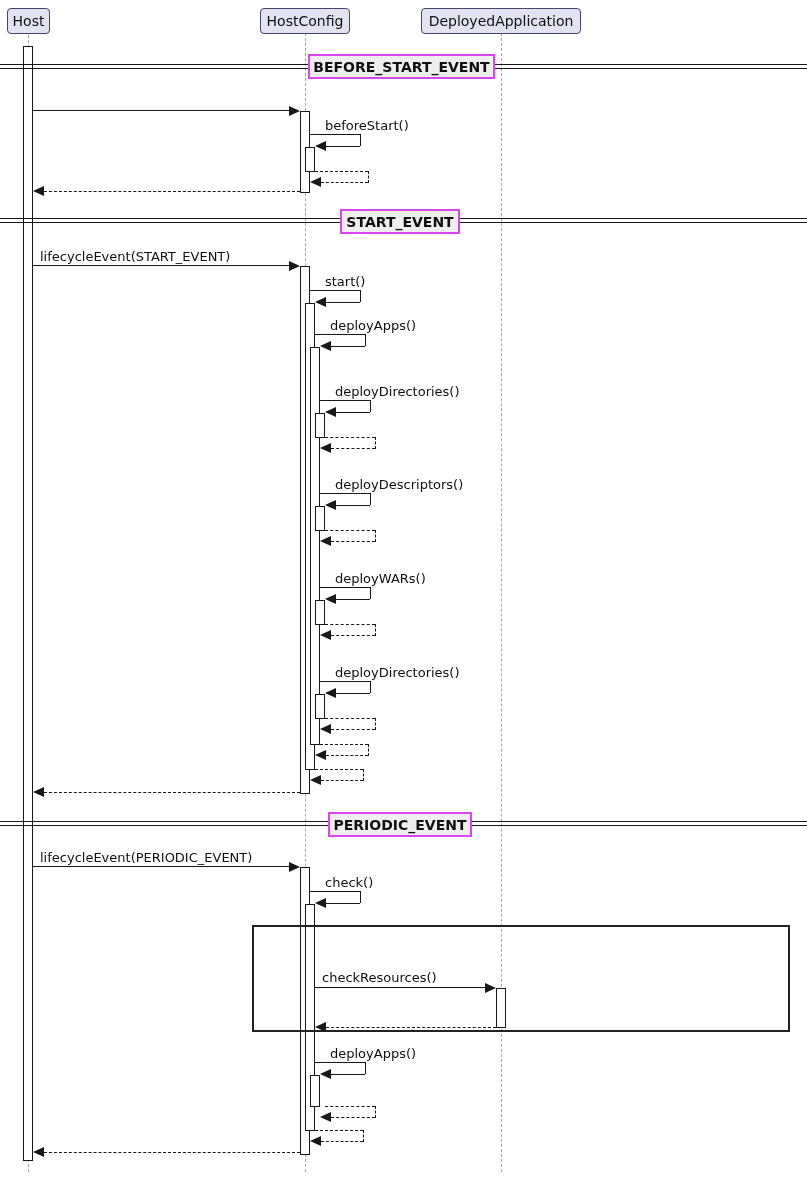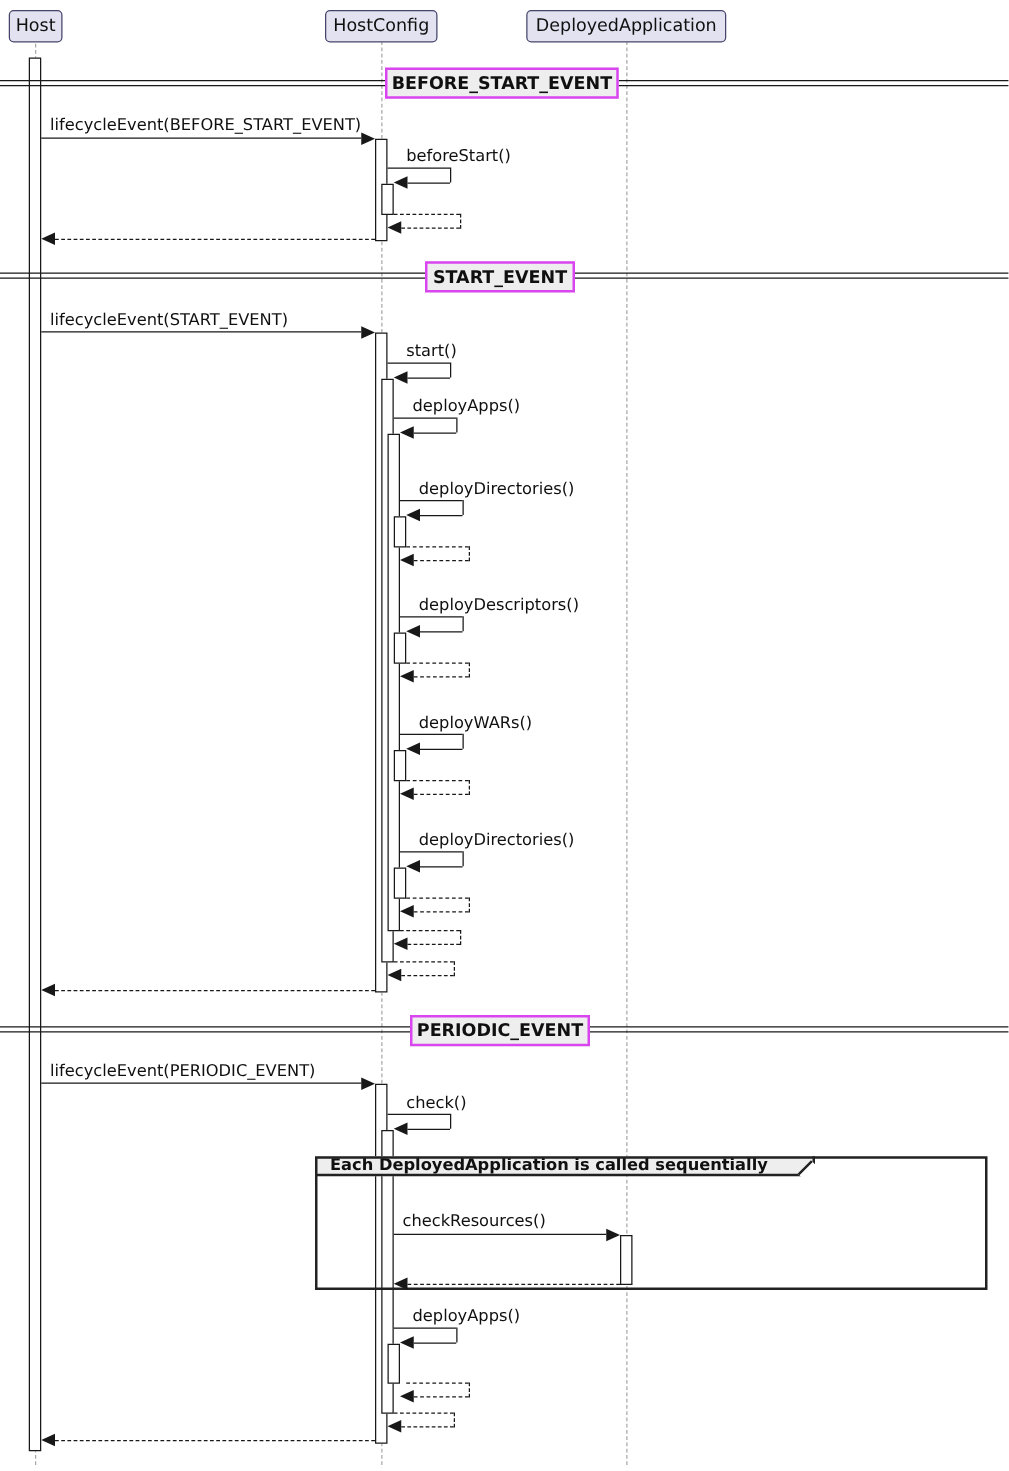--- a/index.html
+++ b/index.html
@@ -77,24 +77,22 @@
   <div class="act" style="left:310px;top:1075px;height:32px"></div>
   <div class="act" style="left:496px;top:988px;height:40px"></div>
 
   <div class="divline" style="top:64px"></div>
   <div class="divbox" style="left:308px;top:54px;width:187px">BEFORE_START_EVENT</div>
   <div class="divline" style="top:218px"></div>
   <div class="divbox" style="left:340px;top:209px;width:120px">START_EVENT</div>
   <div class="divline" style="top:821px"></div>
   <div class="divbox" style="left:328px;top:812px;width:144px">PERIODIC_EVENT</div>
 
-  <div class="frame-header" style="left:252px;top:925px;width:400px;height:16px">Each DeployedApplication is called sequentially</div>
   <div class="frame" style="left:252px;top:925px;width:538px;height:107px"></div>
 
-  <div class="mlabel" style="left:40px;top:93px">lifecycleEvent(BEFORE_START_EVENT)</div>
   <div class="hline" style="left:33px;top:110px;width:256px"></div>
   <div class="ah-r" style="left:289px;top:106px"></div>
 
   <div class="mlabel" style="left:325px;top:118px">beforeStart()</div>
   <div class="hline" style="left:310px;top:134px;width:50px"></div>
   <div class="vline" style="left:360px;top:134px;height:12px"></div>
   <div class="hline" style="left:326px;top:146px;width:34px"></div>
   <div class="ah-l" style="left:315px;top:141px"></div>
 
   <div class="hline d" style="left:315px;top:171px;width:53px"></div>

